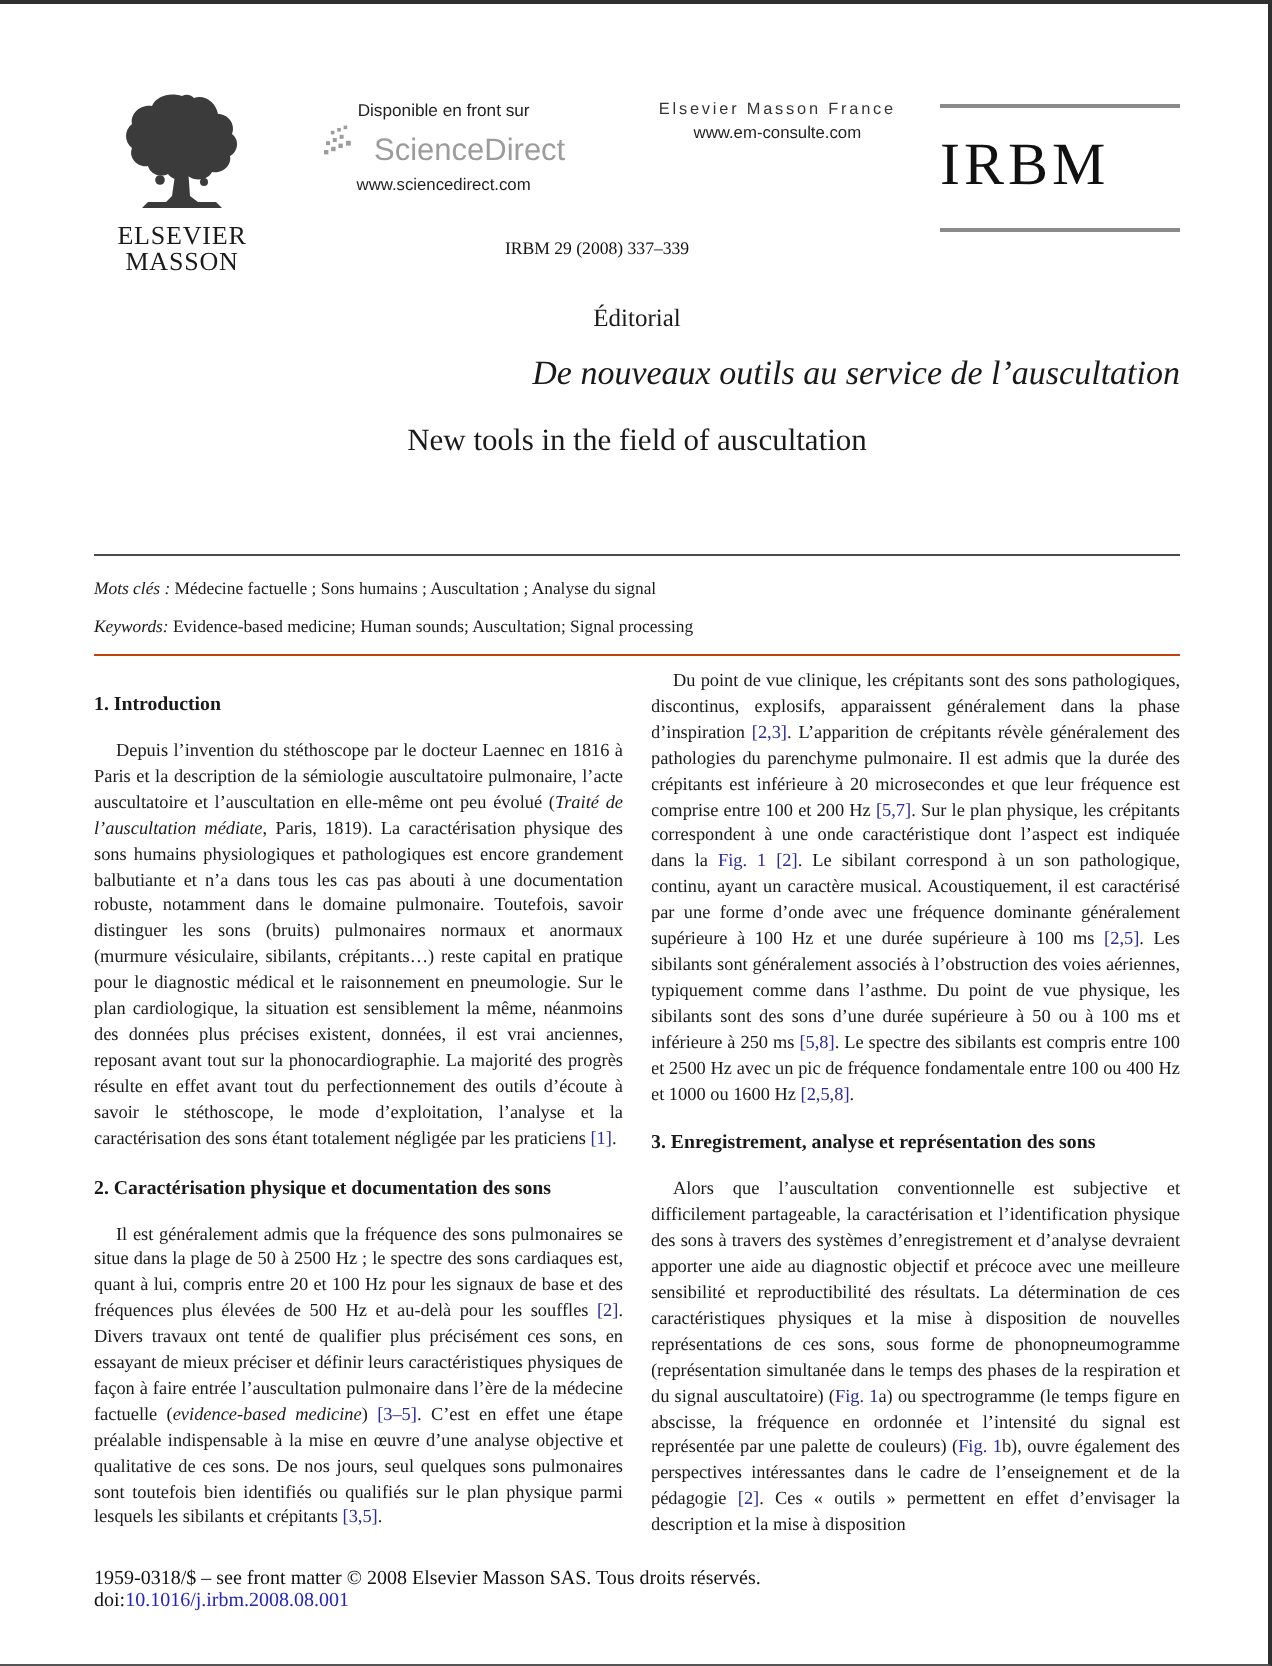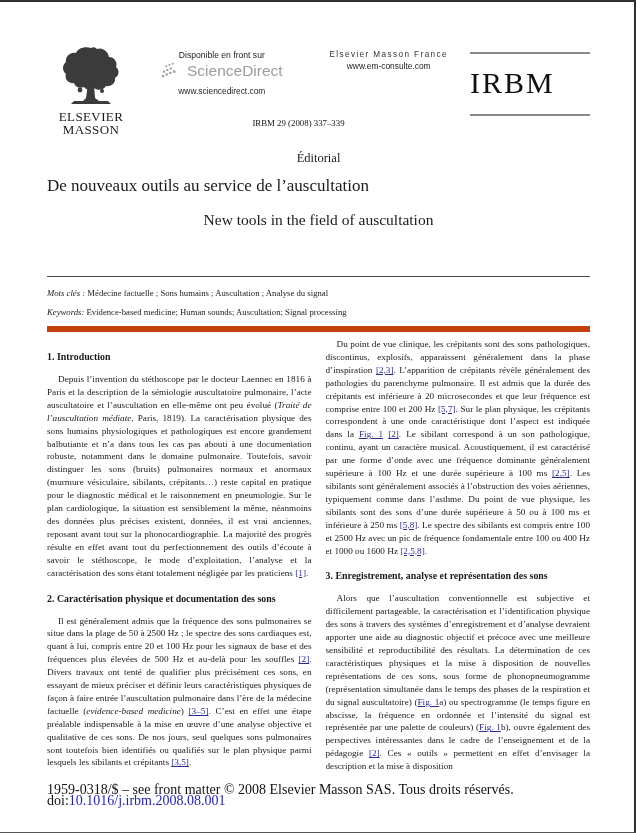--- a/index.html
+++ b/index.html
@@ -18,51 +18,51 @@
     overflow:hidden;
   }
   
   .header{display:flex;align-items:flex-start;margin-top:44px;}
   .pub-logo{width:88px;text-align:center;flex:none;}
   .pub-logo .names{font-size:13px;line-height:13px;letter-spacing:.4px;margin-top:2px;}
   .header-center{flex:1;display:flex;flex-direction:column;}
   .logo-row{display:flex;justify-content:space-between;padding:4px 14px 0 26px;}
   .sd-block,.em-block{text-align:center;}
   .sd-tagline{font-family:"Liberation Sans",sans-serif;font-size:8.6px;color:#222;}
-  .sd-mark{display:flex;align-items:flex-start;justify-content:center;margin-top:2px;}
+  .sd-mark{display:flex;align-items:flex-end;justify-content:center;margin-top:2px;}
   .sd-name{font-family:"Liberation Sans",sans-serif;font-size:15.5px;color:#9c9c9c;margin-left:4px;}
   .sd-url{font-family:"Liberation Sans",sans-serif;font-size:8.4px;color:#222;margin-top:2px;}
   .em-tagline{font-family:"Liberation Sans",sans-serif;font-size:8.2px;letter-spacing:1.4px;color:#333;}
   .em-mark{font-size:16.5px;color:#8f8f8f;margin-top:3px;font-family:"Liberation Serif",serif;}
   .em-bar{display:inline-block;width:1px;height:14px;background:#8f8f8f;margin:0 2px;vertical-align:-2px;}
   .em-url{font-family:"Liberation Sans",sans-serif;font-size:8.4px;color:#222;margin-top:2px;}
   .journal-ref{text-align:center;font-size:8.8px;margin-top:22px;color:#111;}
   .irbm-box{width:120px;flex:none;margin-left:8px;padding-top:6px;}
   .irbm-rule{height:2px;background:#8a8a8a;}
   .irbm-name{font-size:30px;text-align:left;letter-spacing:2px;padding:12px 0 14px 0;color:#111;}
   
   .kicker{text-align:center;font-size:12.5px;margin-top:15px;}
-  .title-fr{text-align:left;font-size:17px;font-weight:normal;margin:10px 0 0 0;}
+  .title-fr{text-align:right;font-size:17px;font-weight:normal;margin:10px 0 0 0;font-style:italic;}
   .title-en{text-align:center;font-size:15.5px;font-weight:normal;margin:15px 0 0 0;}
   
-  .kw-block{margin-top:47px;border-top:1px solid #4a4a4a;border-bottom:6px solid #c2410c;
+  .kw-block{margin-top:47px;border-top:1px solid #4a4a4a;border-bottom:1px solid #c2410c;
     padding:7px 0 9px 0;font-size:8.7px;}
   .kw-row{margin-top:4px;}
   .kw-row + .kw-row{margin-top:9px;}
   .kw-label{font-style:italic;}
   
   .columns{display:flex;gap:14px;margin-top:6px;}
   .col{width:265px;height:468px;overflow:hidden;}
   .col h2{font-size:9.9px;margin:13px 0 11px 0;}
   .col p{font-size:9.2px;line-height:12.9px;text-align:justify;margin:0 0 6px 0;
     text-indent:11px;hyphens:auto;}
   .col .i{font-style:italic;}
-  .col .link{color:var(--cite,#2b2b96);text-decoration:underline;}
+  .col .link{color:var(--cite,#2b2b96);}
   
-  .footer{position:absolute;left:47px;right:44px;bottom:26px;font-size:14px;line-height:11px;color:#111;}
+  .footer{position:absolute;left:47px;right:44px;bottom:26px;font-size:10px;line-height:11px;color:#111;}
   .footer .doi{color:var(--doi,#2424b8);}
 </style>
 </head>
 <body>
 
 <div class="page">
 
   <div class="header">
 
     <div class="pub-logo">

